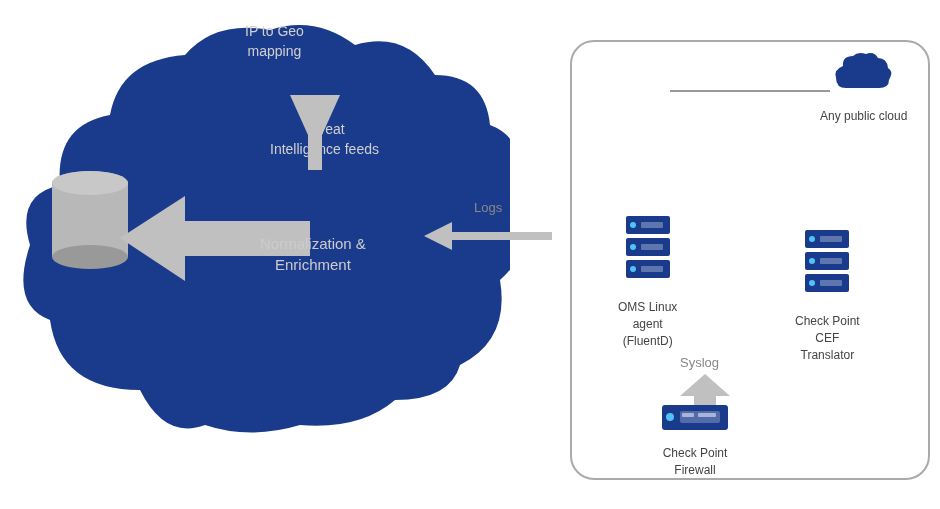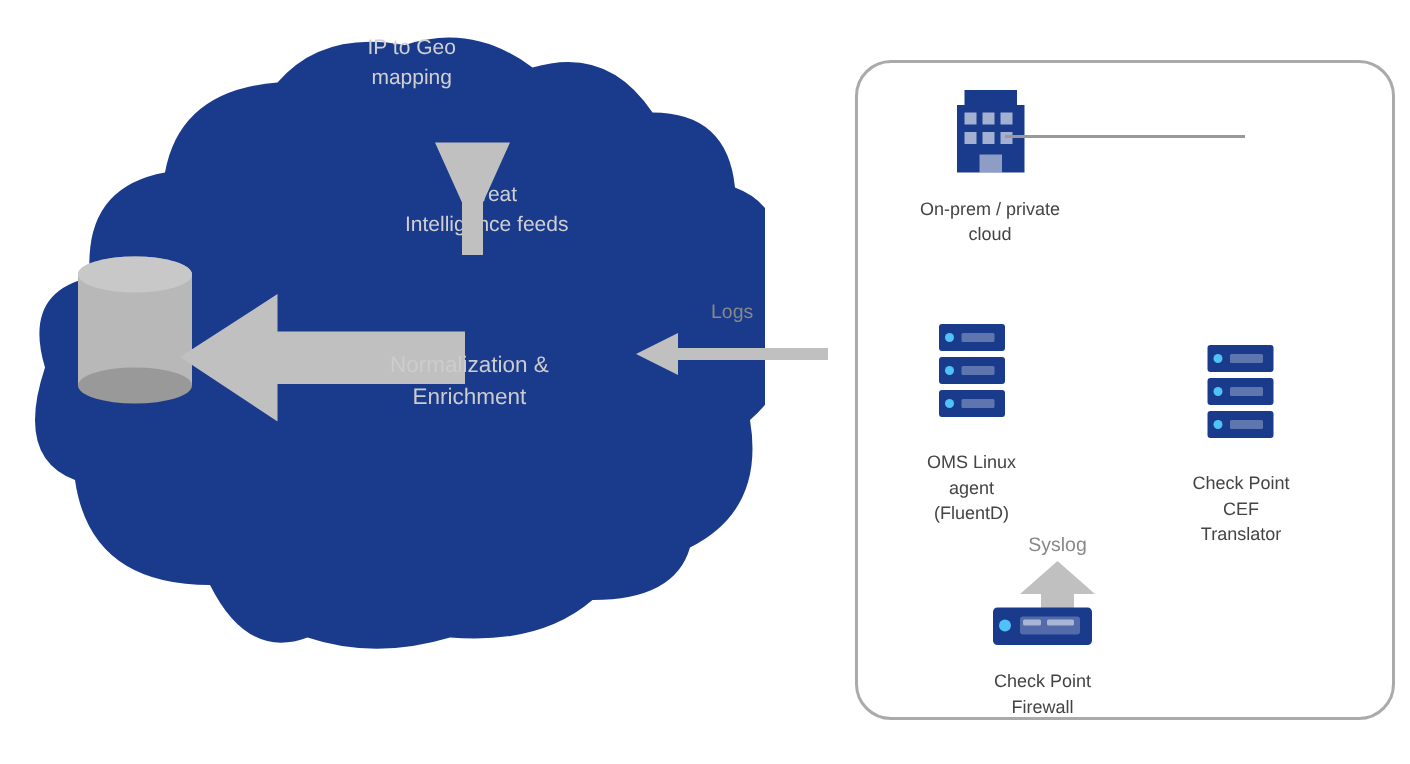--- a/index.html
+++ b/index.html
@@ -122,21 +122,20 @@
       margin-right: 4px;
     }
 
     
     .syslog-arrow-wrap {
       position: absolute;
       left: 680px;
       top: 355px;
       display: flex;
       flex-direction: column;
-      align-items: center;
     }
 
     .syslog-label {
       font-size: 13px;
       color: #888;
       margin-bottom: 4px;
     }
 
     
     .icon-label {
@@ -268,40 +267,29 @@
   <div class="right-panel"></div>
 
   <div class="logs-arrow-wrap">
     <svg width="128" height="36" viewBox="0 0 128 36" xmlns="http://www.w3.org/2000/svg">
 
       <polygon points="0,18 28,4 28,14 128,14 128,22 28,22 28,32" fill="#c0c0c0"></polygon>
     </svg>
     <span class="logs-label" style="position:absolute; top:-18px; left:50px; font-size:13px; color:#888;">Logs</span>
   </div>
 
-  <div class="onprem-wrap">
-    <svg width="55" height="65" viewBox="0 0 55 65" xmlns="http://www.w3.org/2000/svg">
-
-      <rect x="5" y="15" width="45" height="45" fill="#1a3a8c"></rect>
-      <rect x="10" y="5" width="35" height="15" fill="#1a3a8c"></rect>
-
-      <rect x="10" y="20" width="8" height="8" fill="#fff" opacity="0.6"></rect>
-      <rect x="22" y="20" width="8" height="8" fill="#fff" opacity="0.6"></rect>
-      <rect x="34" y="20" width="8" height="8" fill="#fff" opacity="0.6"></rect>
-      <rect x="10" y="33" width="8" height="8" fill="#fff" opacity="0.6"></rect>
-      <rect x="22" y="33" width="8" height="8" fill="#fff" opacity="0.6"></rect>
-      <rect x="34" y="33" width="8" height="8" fill="#fff" opacity="0.6"></rect>
-
-      <rect x="20" y="48" width="15" height="12" fill="#fff" opacity="0.5"></rect>
-    </svg>
-    <div class="icon-label" style="max-width:100px; font-size:12px;">On-prem / private cloud</div>
-  </div>
 
   <div class="top-line"></div>
 
+  <div class="pubcloud-wrap">
+    <svg width="65" height="50" viewBox="0 0 65 50" xmlns="http://www.w3.org/2000/svg">
+      <path d="M15,40 Q5,40 5,30 Q2,22 12,18 Q11,8 22,8 Q27,3 35,6 Q43,3 47,10 Q56,10 57,20 Q63,23 58,32 Q58,40 48,40 Z" fill="#1a3a8c"></path>
+    </svg>
+    <div class="icon-label" style="max-width:90px; font-size:12px;">Any public cloud</div>
+  </div>
 
   <div class="oms-agent-wrap">
     <svg width="50" height="75" viewBox="0 0 50 75" xmlns="http://www.w3.org/2000/svg">
 
       <rect x="3" y="2" width="44" height="18" rx="2" fill="#1a3a8c"></rect>
       <rect x="3" y="24" width="44" height="18" rx="2" fill="#1a3a8c"></rect>
       <rect x="3" y="46" width="44" height="18" rx="2" fill="#1a3a8c"></rect>
 
       <circle cx="10" cy="11" r="3" fill="#4fc3f7"></circle>
       <circle cx="10" cy="33" r="3" fill="#4fc3f7"></circle>

